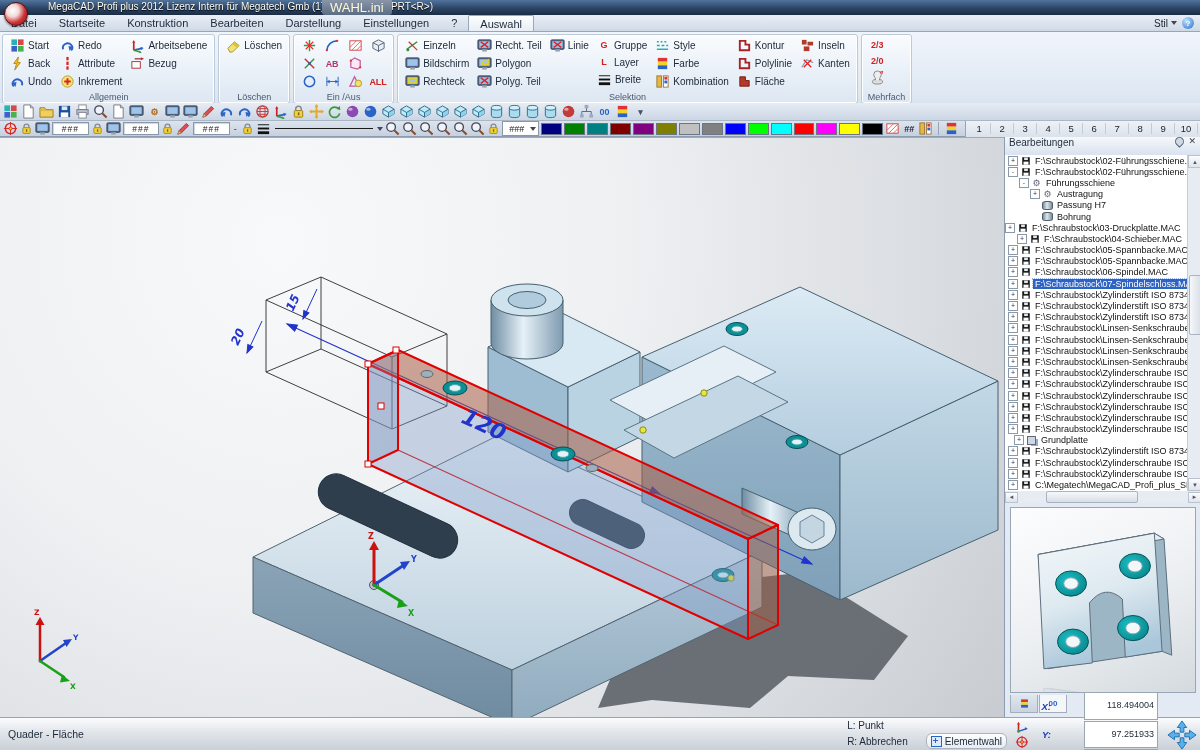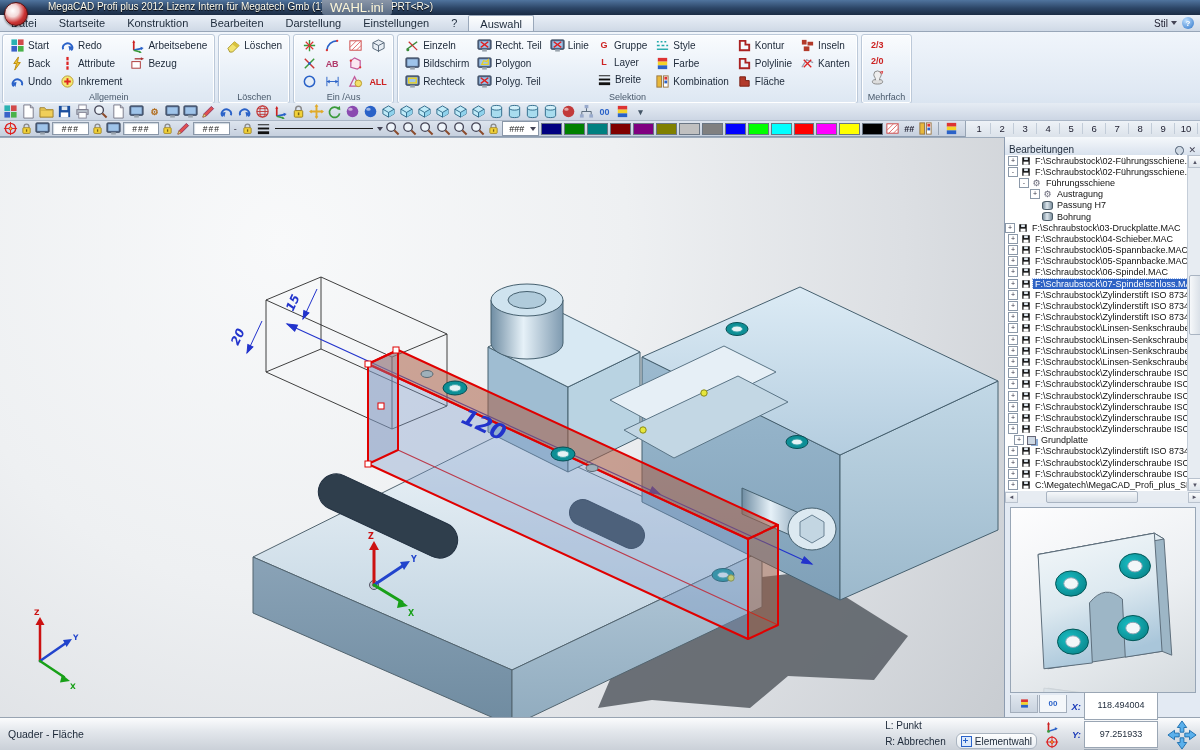--- a/index.html
+++ b/index.html
@@ -60,21 +60,21 @@
   .swatch{width:25px;height:12px;border:1px solid #6a7684;box-sizing:border-box;}
   .pagestrip{display:flex;align-items:center;height:16px;background:linear-gradient(#eef2f7,#dbe2ea);
     border-left:1px solid #97a4b4;margin-left:4px;padding:0 2px;}
   .pgnum{width:22px;text-align:center;font-size:9.5px;color:#223;border-right:1px solid #c2ccd8;}
   
   .viewport{position:absolute;left:0;top:137px;width:1004px;height:580px;
     background:radial-gradient(circle at 28% 18%,#f8f9fa 0%,#eef0f2 40%,#dcdfe3 72%,#c8ccd1 100%);
     border-top:1px solid #9dabbb;overflow:hidden;}
   .panel{position:absolute;left:1004px;top:137px;width:196px;height:580px;background:#e3eaf3;
     border-left:1px solid #8d9cb0;box-sizing:border-box;font-size:9px;}
-  .p-head{height:18px;display:flex;align-items:flex-end;padding:0 4px;gap:4px;
+  .p-head{height:18px;display:flex;align-items:flex-start;padding:0 4px;gap:4px;
     background:linear-gradient(#f5f8fb,#d9e2ee);border-bottom:1px solid #b3bfce;color:#1d2a3a;font-size:10px;}
   .p-head .sp{flex:1;}
   .pin{width:7px;height:7px;border:1px solid #56667a;border-radius:50% 50% 50% 0;transform:rotate(-45deg);background:#cfd9e4;}
   .xgl{font-size:9px;color:#445;line-height:9px;}
   .tree{position:absolute;left:0;top:18px;width:182px;height:336px;background:#fff;overflow:hidden;border-bottom:1px solid #b3bfce;}
   .vscroll{position:absolute;left:182px;top:18px;width:14px;height:336px;background:#e7ecf2;border-left:1px solid #c4cdd8;}
   .vbtn{height:13px;display:flex;align-items:center;justify-content:center;font-size:6px;color:#556;
     background:linear-gradient(#fbfcfd,#dfe5ec);border:1px solid #b9c2ce;box-sizing:border-box;}
   .vbtn.dn{position:absolute;bottom:0;width:100%;}
   .vthumb{position:absolute;top:120px;left:1px;width:11px;height:58px;background:linear-gradient(90deg,#f6f8fa,#d7dee6);
@@ -101,32 +101,32 @@
   .ptab{width:26px;height:17px;display:flex;align-items:center;justify-content:center;
     background:linear-gradient(#dfe6ee,#c9d3df);border:1px solid #a3aebc;border-top:none;font-size:8px;}
   .ptab.active{background:#f4f7fa;}
   .ptab .tico{font-size:8px;}
   
   .status{position:absolute;left:0;top:717px;width:1200px;height:33px;
     background:linear-gradient(#fbfcfd,#e3e7ec 40%,#c9cfd7);border-top:1px solid #98a4b2;font-size:10.5px;color:#1c2838;}
   .s-prompt{position:absolute;left:8px;top:10px;}
   .s-right{position:absolute;right:2px;top:0;height:33px;display:flex;align-items:center;gap:8px;}
   .s-mouse{display:flex;flex-direction:column;gap:2px;font-size:10px;}
-  .s-mouse .r2{display:flex;align-items:center;gap:10px;}
+  .s-mouse .r2{display:flex;align-items:center;gap:18px;}
   .s-mode{display:flex;align-items:center;gap:3px;padding:0 4px;border:1px solid #aab4c0;border-radius:6px;
     background:linear-gradient(#fdfefe,#e7ecf2);height:14px;}
   .s-mode-ic{width:9px;height:9px;border:1px solid #2a62c8;background:#dceafc;position:relative;}
   .s-mode-ic::after{content:"";position:absolute;left:3px;top:1px;width:1.5px;height:5px;background:#2a62c8;}
   .s-mode-ic::before{content:"";position:absolute;left:1px;top:3px;width:5px;height:1.5px;background:#2a62c8;}
   .s-icons{display:flex;flex-direction:column;gap:1px;align-items:center;}
   .s-coords{display:flex;flex-direction:column;gap:1px;}
   .c-row{display:flex;align-items:center;gap:3px;}
   .c-lab{width:14px;text-align:right;color:#1a3ab8;font-weight:bold;font-style:italic;font-size:9.5px;}
-  .c-val{width:66px;height:9.5px;background:#fff;border:1px solid #9aa6b4;font-size:9px;text-align:center;
-    padding:8px 3px;line-height:9.5px;}
+  .c-val{width:66px;height:9.5px;background:#fff;border:1px solid #9aa6b4;font-size:9px;text-align:right;
+    padding:8px 3px;line-height:9.5px;margin-left:30px;}
   svg text{font-family:"DejaVu Sans",sans-serif;}
 </style>
 </head>
 <body>
 
 <svg width="0" height="0" style="position:absolute">
 <defs>
 <symbol id="s-page" viewBox="0 0 16 16">
         <path d="M3 1h7l3 3v11H3z" fill="#fff" stroke="#778"></path>
         <path d="M10 1v3h3" fill="none" stroke="#778"></path>
@@ -1158,21 +1158,21 @@
         </div>
         <div class="trow" style="padding-left: 0;">
           <span class="texp">+</span>
           <span class="ti">
             <svg style="color: rgb(22, 22, 22);">
               <use href="#s-floppy"></use>
             </svg>
           </span>
           <span class="tl">F:\Schraubstock\03-Druckplatte.MAC</span>
         </div>
-        <div class="trow" style="padding-left: 3px; align-items: center;">
+        <div class="trow" style="padding-left: 12px; align-items: center;">
           <span class="texp">+</span>
           <span class="ti">
             <svg style="color: rgb(22, 22, 22);">
               <use href="#s-floppy"></use>
             </svg>
           </span>
           <span class="tl">F:\Schraubstock\04-Schieber.MAC</span>
         </div>
         <div class="trow" style="padding-left: 3px;">
           <span class="texp">+</span>

